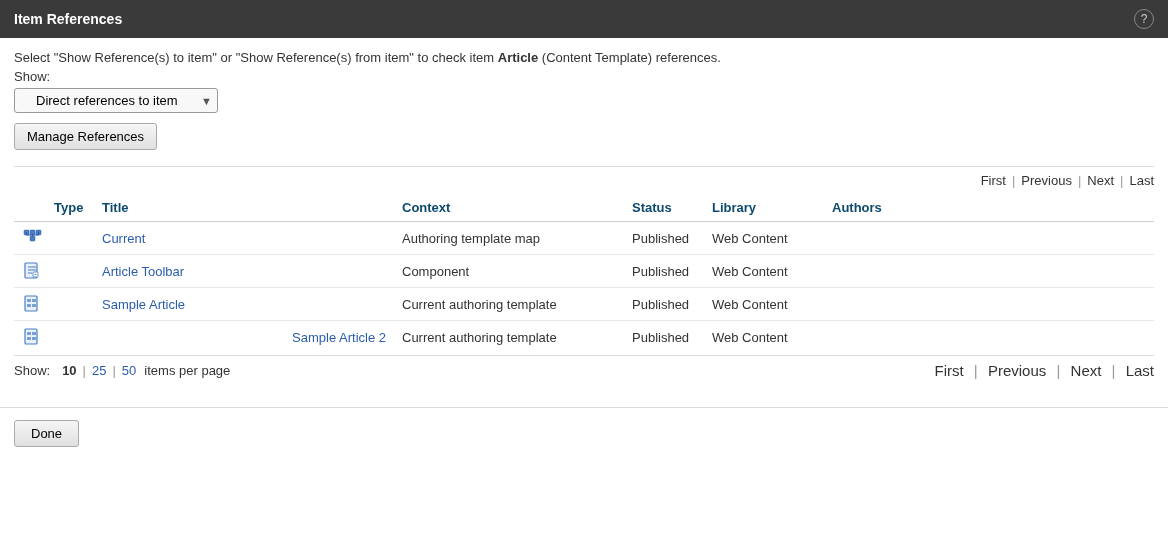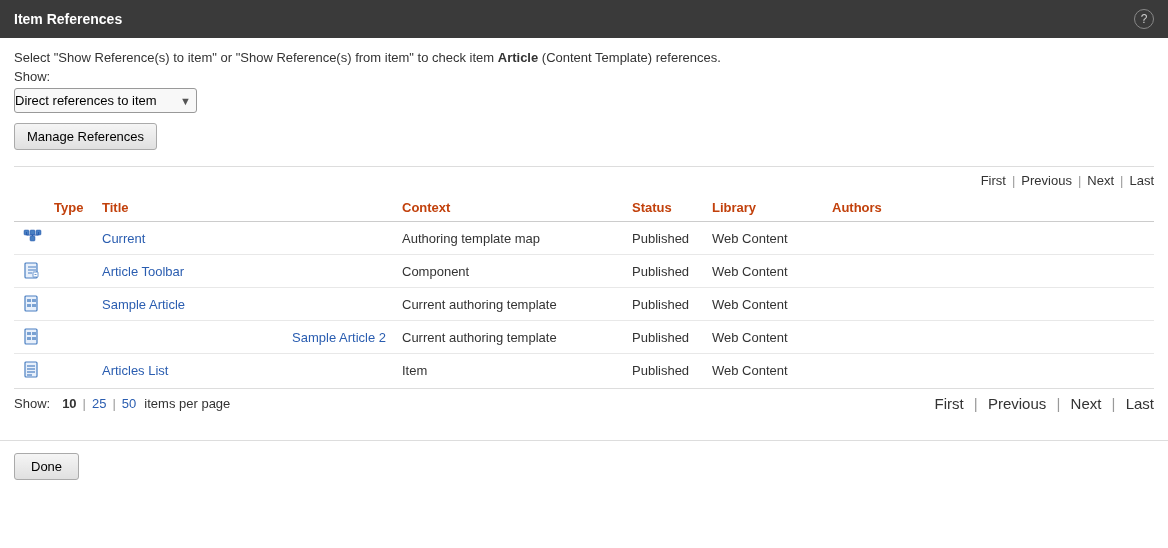--- a/index.html
+++ b/index.html
@@ -29,21 +29,21 @@
     .total-refs { font-size: 13px; margin-bottom: 16px; }
 
     .show-label { font-size: 13px; margin-bottom: 4px; }
 
     .show-select-wrap { display: flex; align-items: center; margin-bottom: 10px; }
     .show-select {
       appearance: none;
       -webkit-appearance: none;
       border: 1px solid #999;
       border-radius: 3px;
-      padding: 4px 24px 4px 0;
+      padding: 4px 24px 4px 21px;
       font-size: 13px;
       background: #f8f8f8;
       cursor: pointer;
       position: relative;
       min-width: 180px;
     }
     .select-wrapper {
       position: relative;
       display: inline-block;
     }
@@ -87,21 +87,21 @@
     table {
       width: 100%;
       border-collapse: collapse;
       font-size: 13px;
     }
     thead tr th {
       text-align: left;
       padding: 6px 8px;
       font-weight: bold;
       border-bottom: 1px solid #ccc;
-      color: #c2410c;
+      color: #0c4a6e;
     }
     tbody tr td {
       padding: 6px 8px;
       border-bottom: 1px solid #e8e8e8;
       vertical-align: middle;
     }
     tbody tr:last-child td { border-bottom: none; }
 
     .item-link {
       color: #2a5db0;
@@ -259,35 +259,20 @@
       <rect x="5" y="10" width="4" height="3" rx="0.3" fill="#4a7fc1" opacity="0.7"></rect>
       <rect x="10" y="10" width="4" height="3" rx="0.3" fill="#4a7fc1" opacity="0.7"></rect>
     </svg></td>
           <td style="width: 10px; padding-left: 0px;"></td>
           <td style="width: 260px; text-align: right;"><a class="item-link" href="#">Sample Article 2</a></td>
           <td style="width: 220px;">Current authoring template</td>
           <td style="width: 80px;">Published</td>
           <td style="width: 120px;">Web Content</td>
           <td></td>
         </tr>
-        <tr>
-          <td style="width: 28px; padding-right: 0px;"><svg class="svg-icon" width="20" height="20" viewBox="0 0 20 20" fill="none" xmlns="http://www.w3.org/2000/svg">
-      <rect x="3" y="2" width="12" height="15" rx="1" fill="#e8f0fb" stroke="#4a7fc1" stroke-width="1.2"></rect>
-      <line x1="5" y1="6" x2="13" y2="6" stroke="#4a7fc1" stroke-width="1.2"></line>
-      <line x1="5" y1="9" x2="13" y2="9" stroke="#4a7fc1" stroke-width="1.2"></line>
-      <line x1="5" y1="12" x2="13" y2="12" stroke="#4a7fc1" stroke-width="1.2"></line>
-      <line x1="5" y1="15" x2="10" y2="15" stroke="#4a7fc1" stroke-width="1.2"></line>
-    </svg></td>
-          <td style="width: 10px; padding-left: 0px;"></td>
-          <td style="width: 260px;"><a class="item-link" href="#">Articles List</a></td>
-          <td style="width: 220px;">Item</td>
-          <td style="width: 80px;">Published</td>
-          <td style="width: 120px;">Web Content</td>
-          <td></td>
-        </tr>
       </tbody>
   </table>
 
   
   <div class="pagination-bottom-wrap">
     <div class="show-per-page">
       <span>Show:</span>
       <span style="margin-left:4px;"></span>
       <span class="per-page-active">10</span>
       <span class="per-page-sep">|</span>

